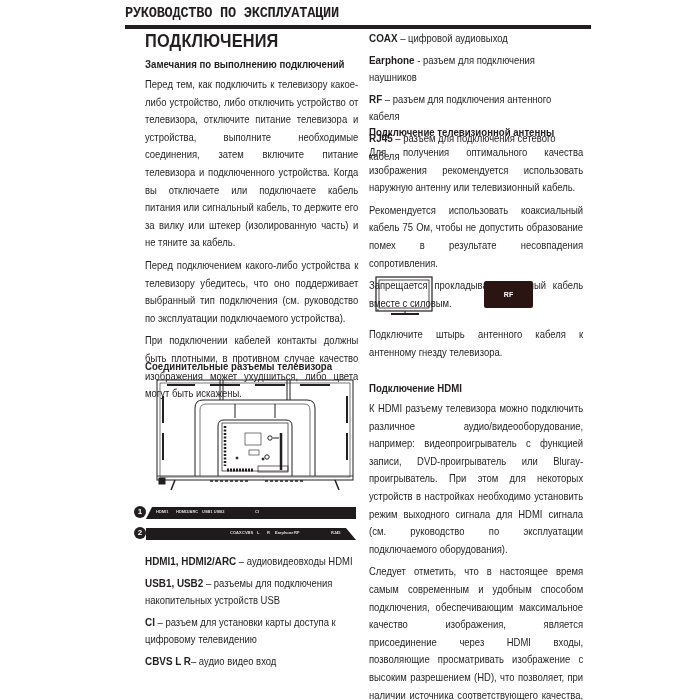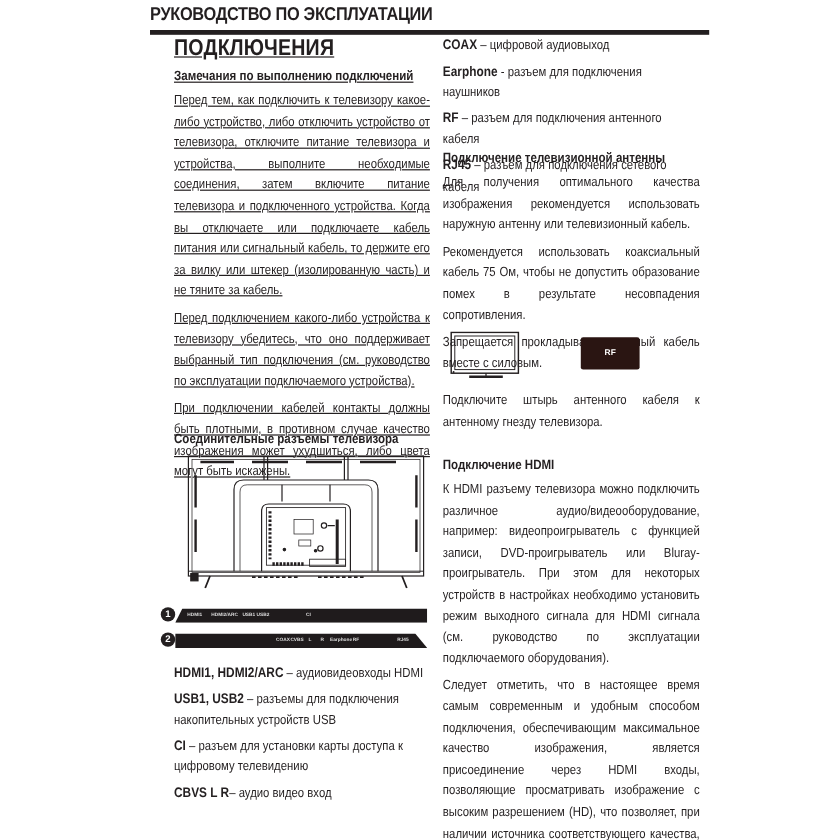--- a/index.html
+++ b/index.html
@@ -2,27 +2,27 @@
 <html><head>
 <meta charset="utf-8">
 <style>
   html, body { margin: 0; padding: 0; background: #ffffff; }
   body {
     width: 700px; height: 700px; position: relative; overflow: hidden;
     font-family: "Liberation Sans", sans-serif; color: #231f20;
   }
   .page-header {
     position: absolute; left: 125px; top: 4px; width: 466px;
-    border-bottom: 4px solid #231f20; padding-bottom: 3px;
+    border-bottom: 4px solid #231f20; padding-bottom: 3px; font-family: Liberation Mono, monospace;
   }
   .page-header h1 {
     margin: 0; font-size: 15.5px; font-weight: bold; letter-spacing: -0.3px;
     transform: scaleX(0.88); transform-origin: left; white-space: nowrap;
   }
-  .col { position: absolute; top: 30px; text-decoration: underline; }
+  .col { position: absolute; top: 30px; }
   .col-left { left: 145px; width: 213px; }
 
   .cond { transform: scaleX(0.86); transform-origin: left top; }
   .section-title {
     margin: 0 0 6px 0; font-size: 19px; font-weight: bold; letter-spacing: 0.2px;
     width: 250px;
   }
   .subhead {
     font-size: 11.2px; font-weight: bold; margin: 0 0 6px 0; white-space: nowrap;
   }

